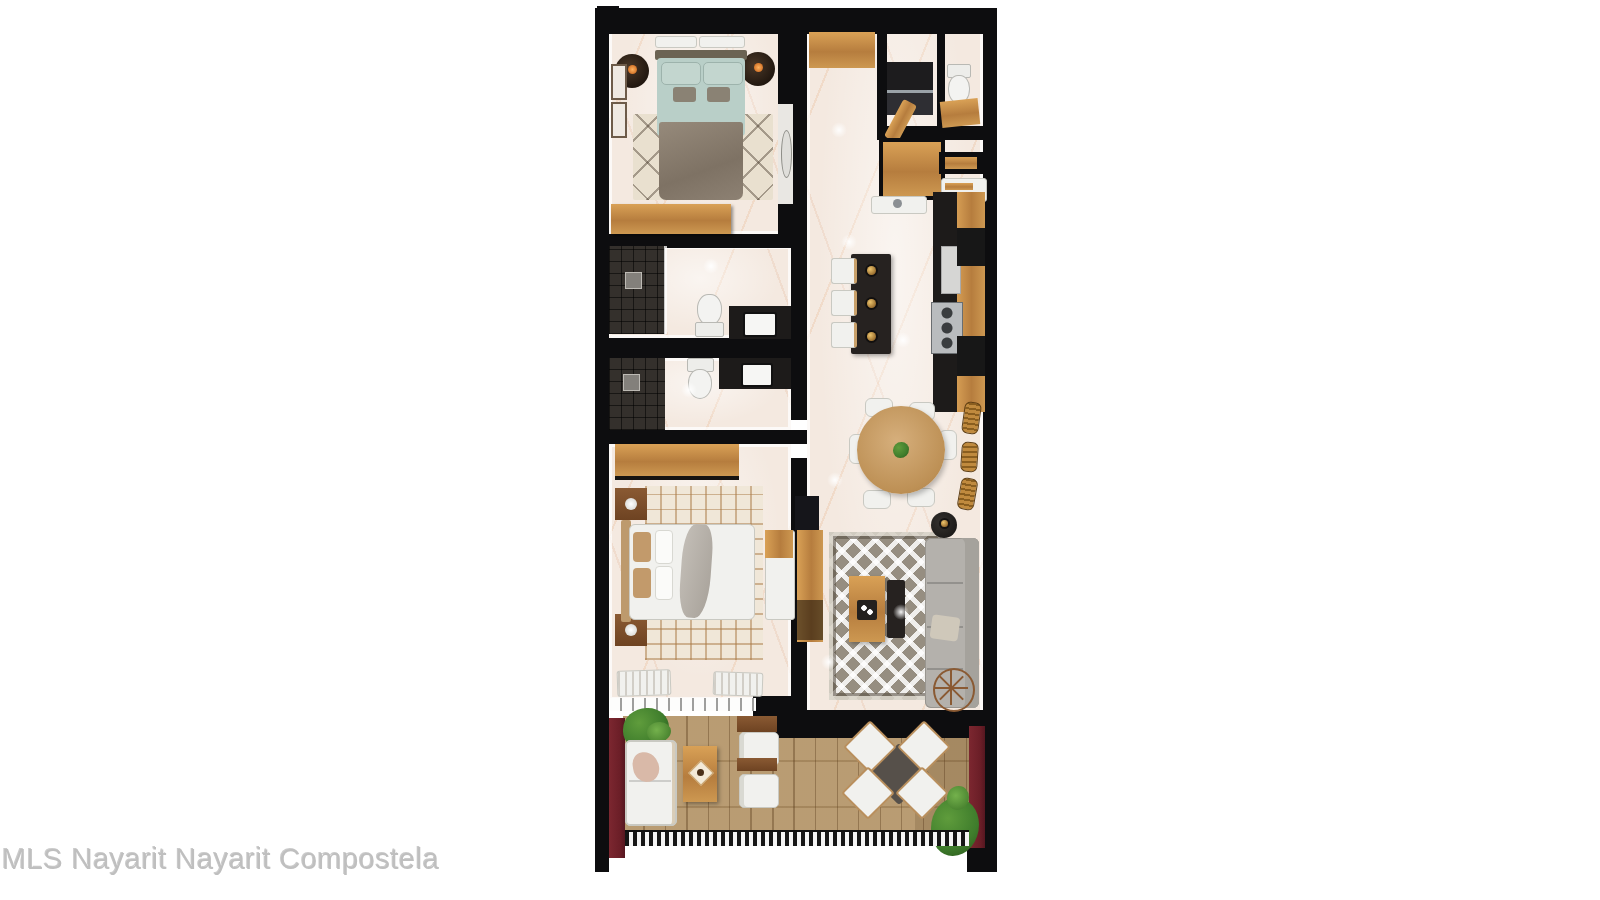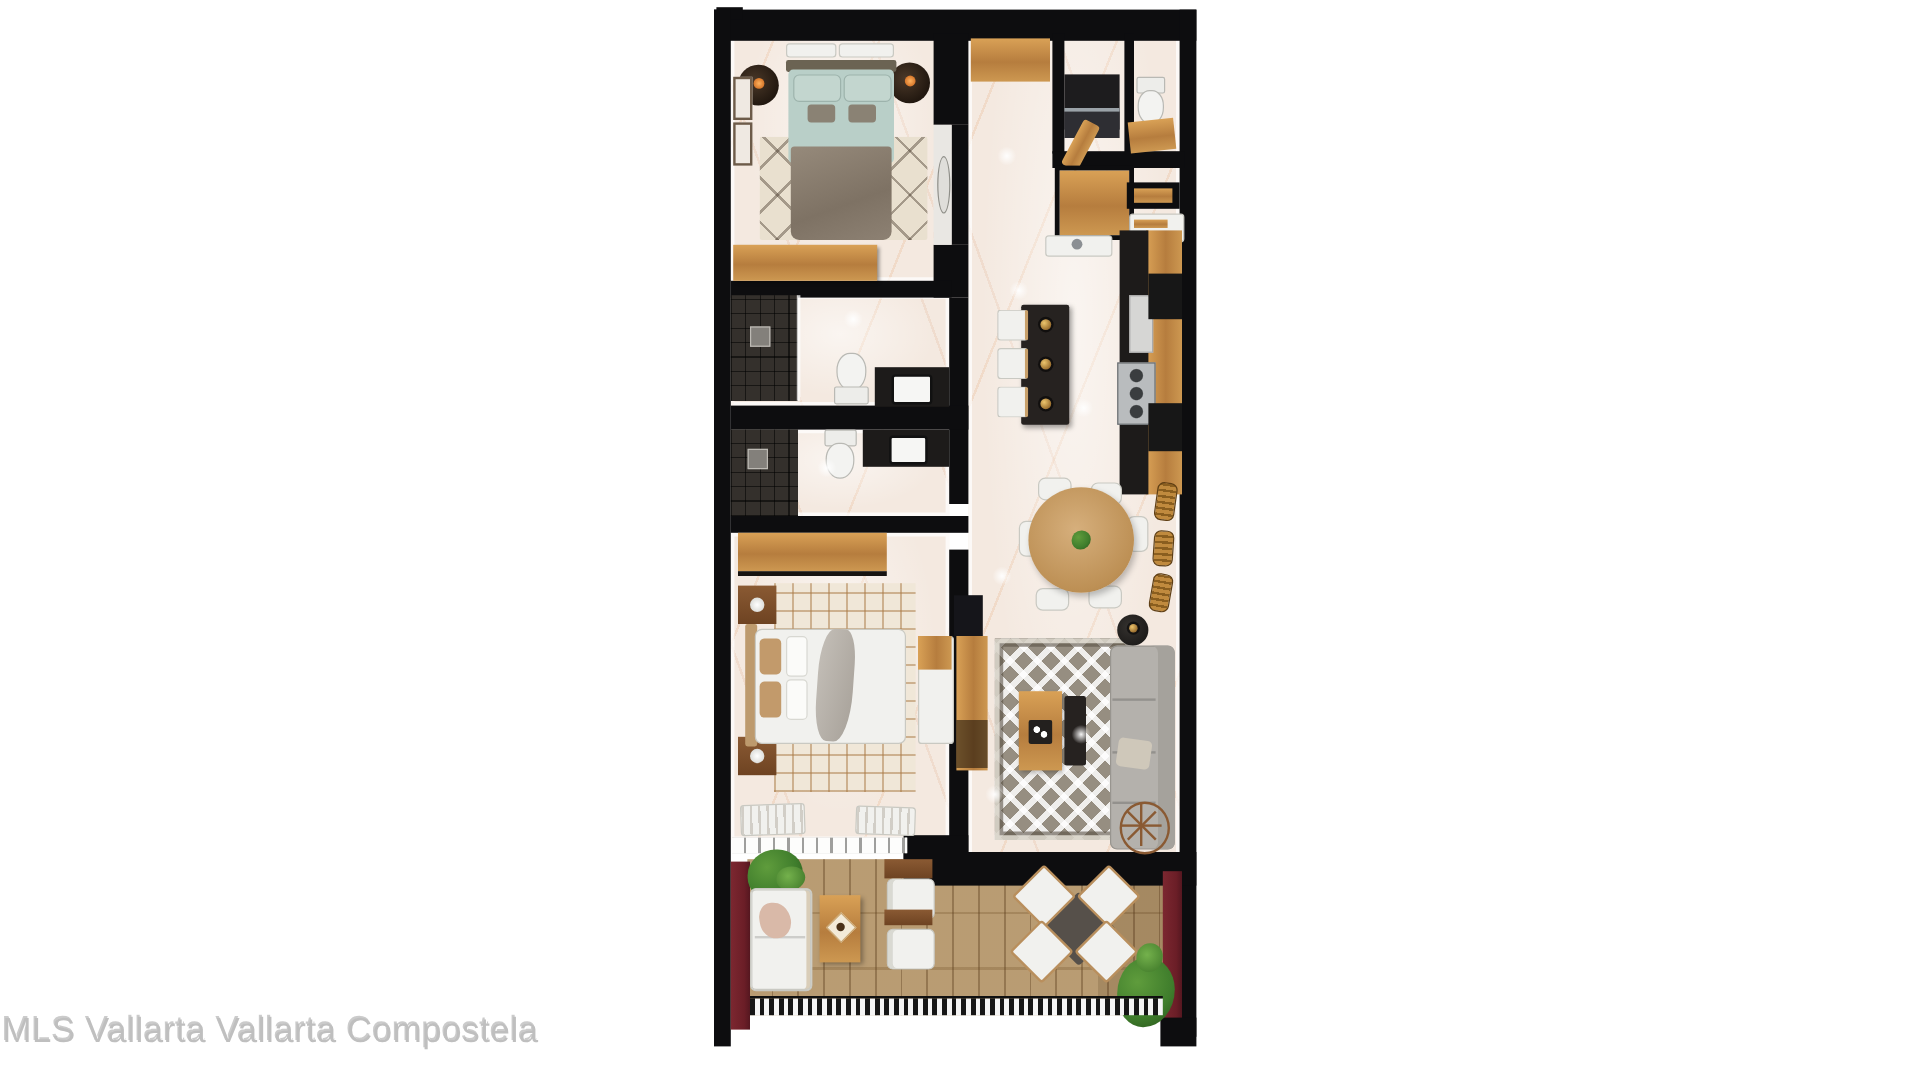--- a/index.html
+++ b/index.html
@@ -238,13 +238,13 @@
   <div class="abs glow" style="left:236px;top:116px"></div>
   <div class="abs glow" style="left:246px;top:228px"></div>
   <div class="abs glow" style="left:300px;top:326px"></div>
   <div class="abs glow" style="left:232px;top:466px"></div>
   <div class="abs glow" style="left:298px;top:598px"></div>
   <div class="abs glow" style="left:226px;top:648px"></div>
   <div class="abs glow" style="left:86px;top:376px"></div>
   <div class="abs glow" style="left:108px;top:252px"></div>
 </div>
 
-<div id="watermark" class="abs">MLS Vallarta Vallarta Compostela</div>
+<div id="watermark" class="abs">MLS Nayarit Nayarit Compostela</div>
 
 </body></html>

